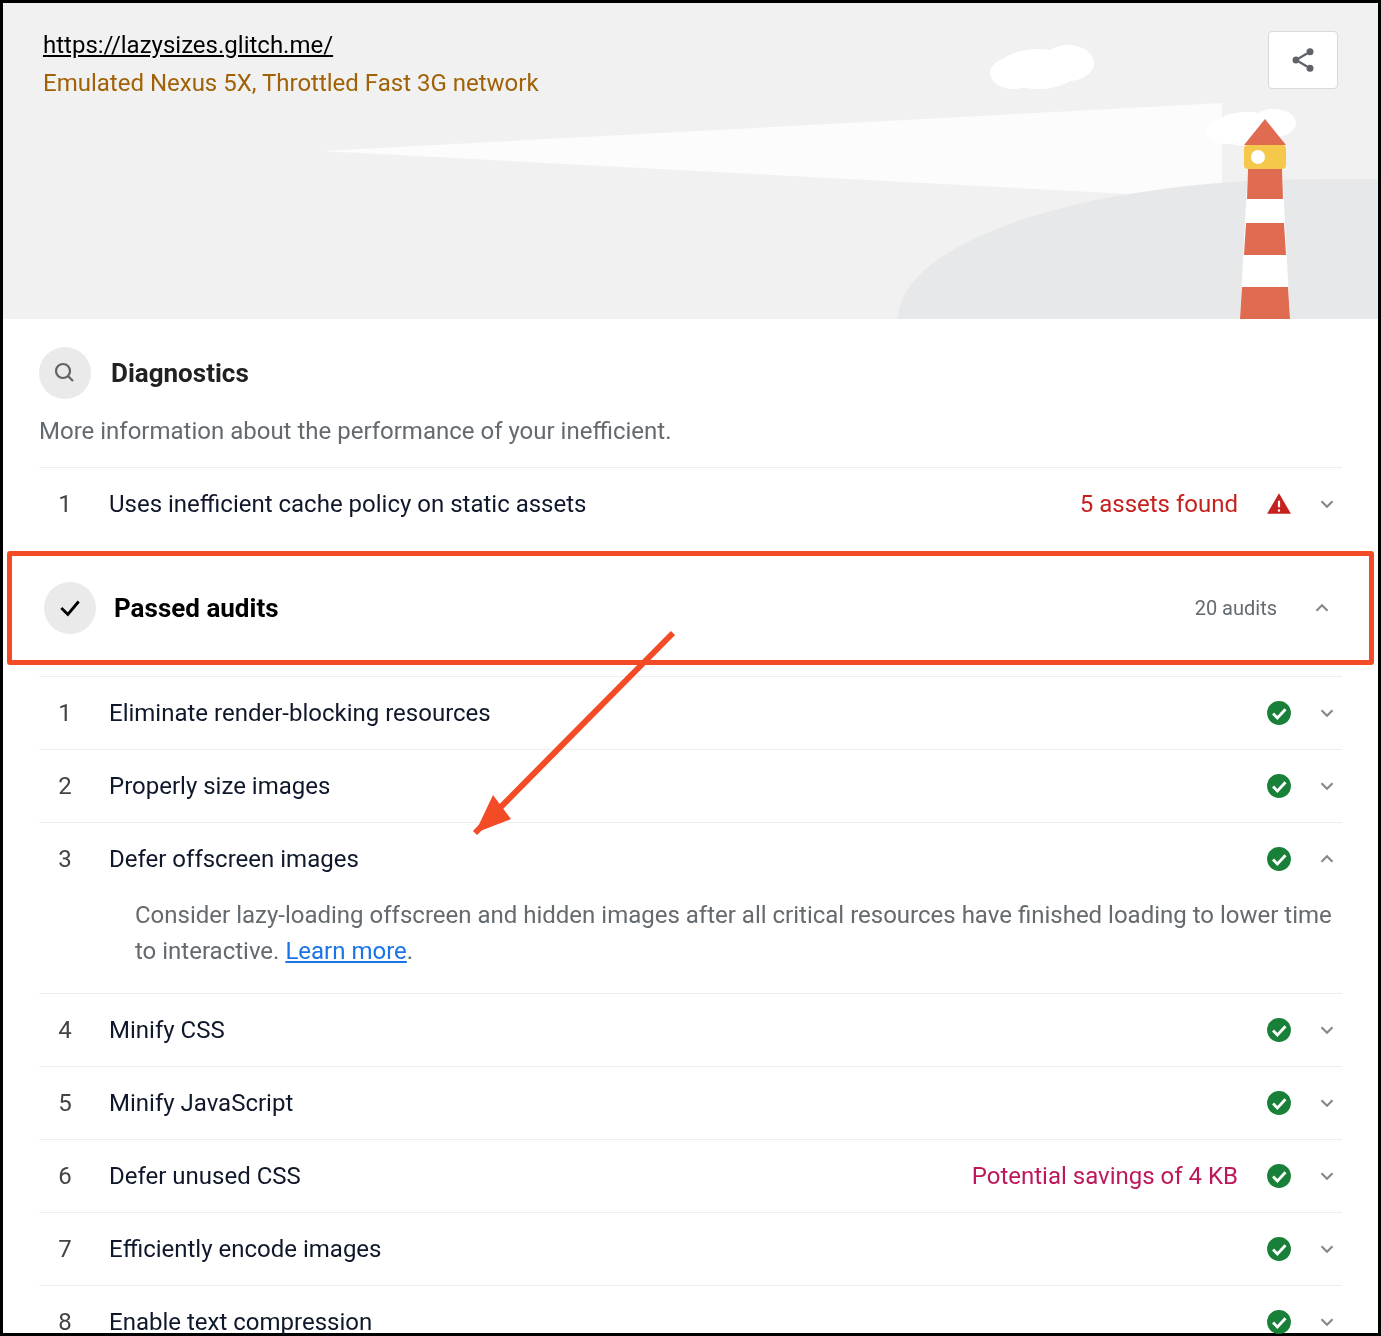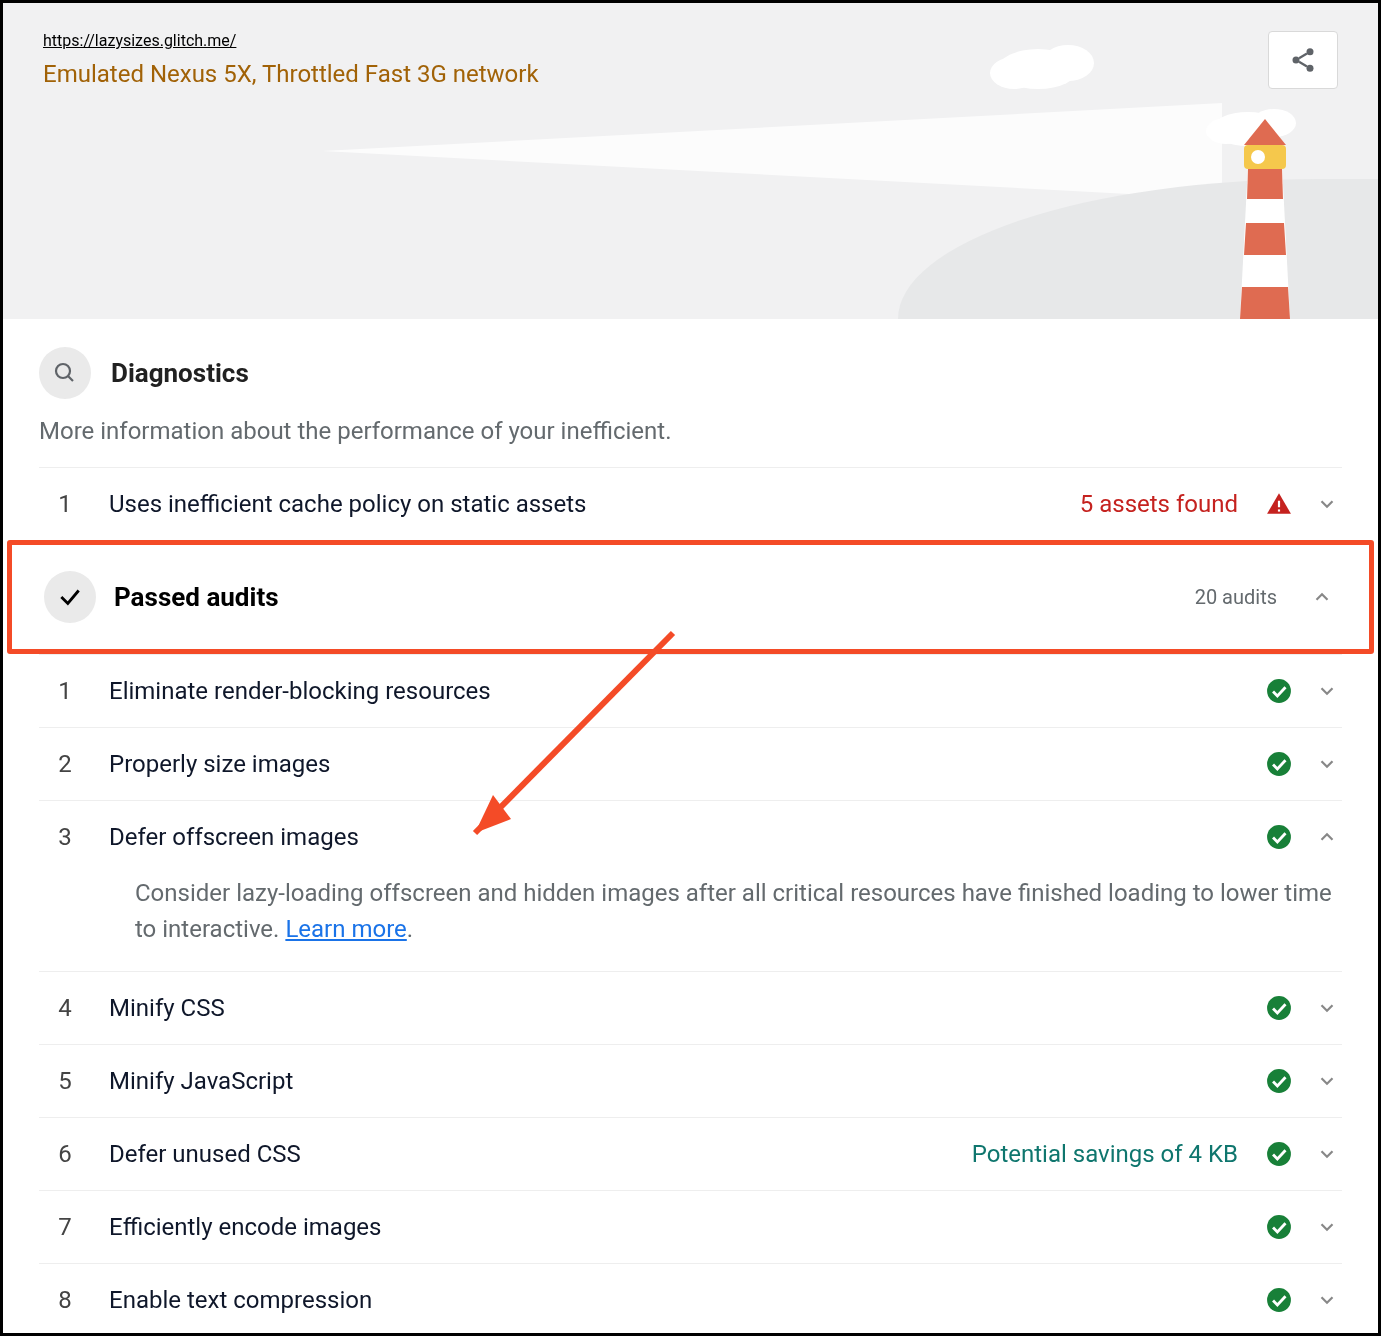--- a/index.html
+++ b/index.html
@@ -1,49 +1,49 @@
 <!DOCTYPE html>
 <html><head>
 <meta charset="utf-8">
 <style>
   * { box-sizing: border-box; margin: 0; padding: 0; }
   body { font-family: Roboto, "Helvetica Neue", Arial, sans-serif; width: 1381px; height: 1336px; background: #fff; overflow: hidden; }
   .wrap { border: 3px solid #000; width: 100%; height: 100%; }
 
   
   .hdr { position: relative; background: #f1f1f2; padding: 28px 40px 0 40px; height: 316px; overflow: hidden; }
-  .hdr a.url { color: #000; font-size: 16px; text-decoration: underline; }
+  .hdr a.url { color: #000; font-size: 24px; text-decoration: underline; }
   .hdr .sub { color: #a16207; font-size: 24px; margin-top: 10px; }
   .share { position: absolute; top: 28px; right: 40px; width: 70px; height: 58px; background: #fff; border: 1px solid #d9d9d9; border-radius: 4px; display: flex; align-items: center; justify-content: center; }
 
   
   .clouds { position: absolute; right: 40px; top: 28px; width: 420px; height: 120px; pointer-events: none; }
   .hill { position: absolute; right: -120px; bottom: 0; width: 600px; height: 140px; background: #e7e8e9; border-top-left-radius: 100% 200px; }
   .lighthouse { position: absolute; right: 68px; bottom: 0; width: 90px; height: 232px; }
   .beam { position: absolute; right:156px; top:100px; border-top:48px solid transparent; border-bottom:48px solid transparent; border-right:900px solid rgba(255,255,255,0.75); }
 
   
   .body { padding: 0 36px; }
   .sec-hdr { display: flex; align-items: center; gap: 20px; padding: 28px 0 18px; }
   .sec-hdr .circ { width: 52px; height: 52px; border-radius: 50%; background: #eaeaea; display: flex; align-items: center; justify-content: center; color: #555; }
   .sec-hdr .ttl { font-size: 26px; font-weight: 700; color: #212121; }
   .sec-desc { color: #646a6e; font-size: 24px; padding-bottom: 22px; }
 
   .row { display: flex; align-items: center; border-top: 1px solid #eee; padding: 22px 0; gap: 18px; font-size: 24px; }
   .num { width: 52px; text-align: center; color: #444; }
   .label { flex: 1; color: #0f172a; }
   .summary { color: #c5221f; margin-right: 8px; }
-  .summary.green { color: #0f766e; }
+  .summary.green { color: #be185d; }
   .ic { width: 30px; display: flex; justify-content: center; }
   .chev { color: #888; }
   .warn-ic { color: #c5221f; }
   .pass-ic svg { display:block; }
 
   
-  .hl { border: 5px solid #f44b27; border-radius: 3px; margin: 0 -32px; padding: 4px 32px; }
+  .hl { border: 5px solid #f44b27; border-radius: 3px; margin: 11px -32px; padding: 4px 32px; }
   .hl .row { border-top: none; }
   .hl .circ2 { width: 52px; height: 52px; border-radius: 50%; background: #eaeaea; display: flex; align-items: center; justify-content: center; }
   .hl .ttl2 { font-size: 26px; font-weight: 700; flex: 1; }
   .hl .cnt { color: #646a6e; font-size: 20px; margin-right: 12px; }
 
   
   .detail { font-size: 24px; color: #646a6e; line-height: 1.5; padding: 2px 0 24px 96px; }
   .detail a { color: #1a73e8; text-decoration: underline; }
 
   

